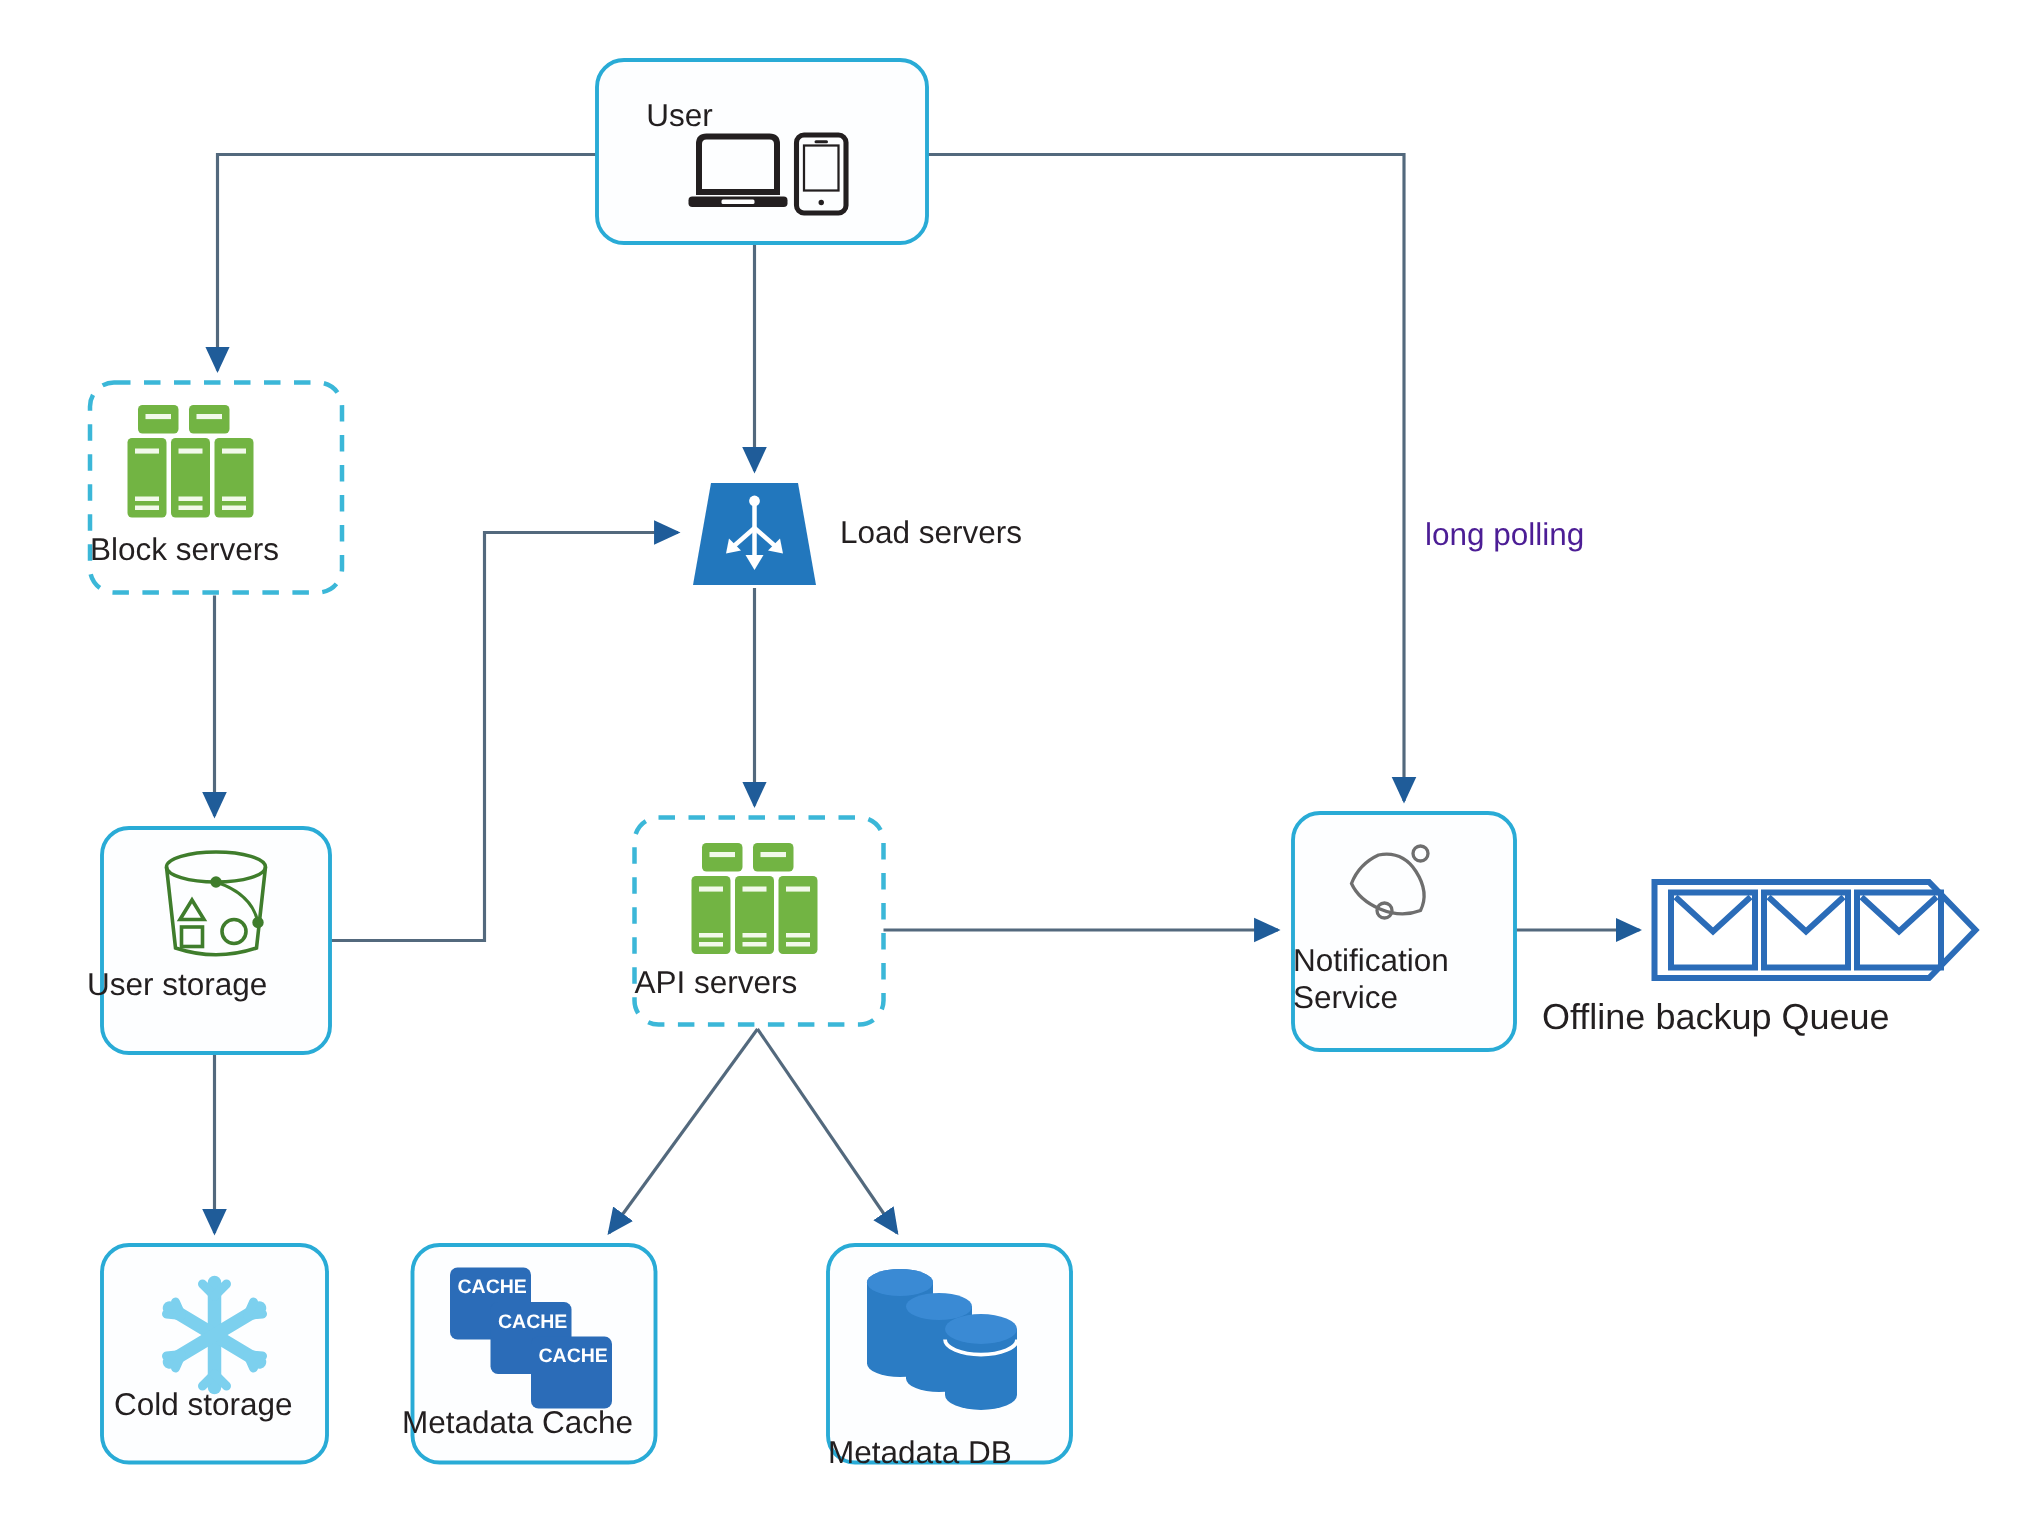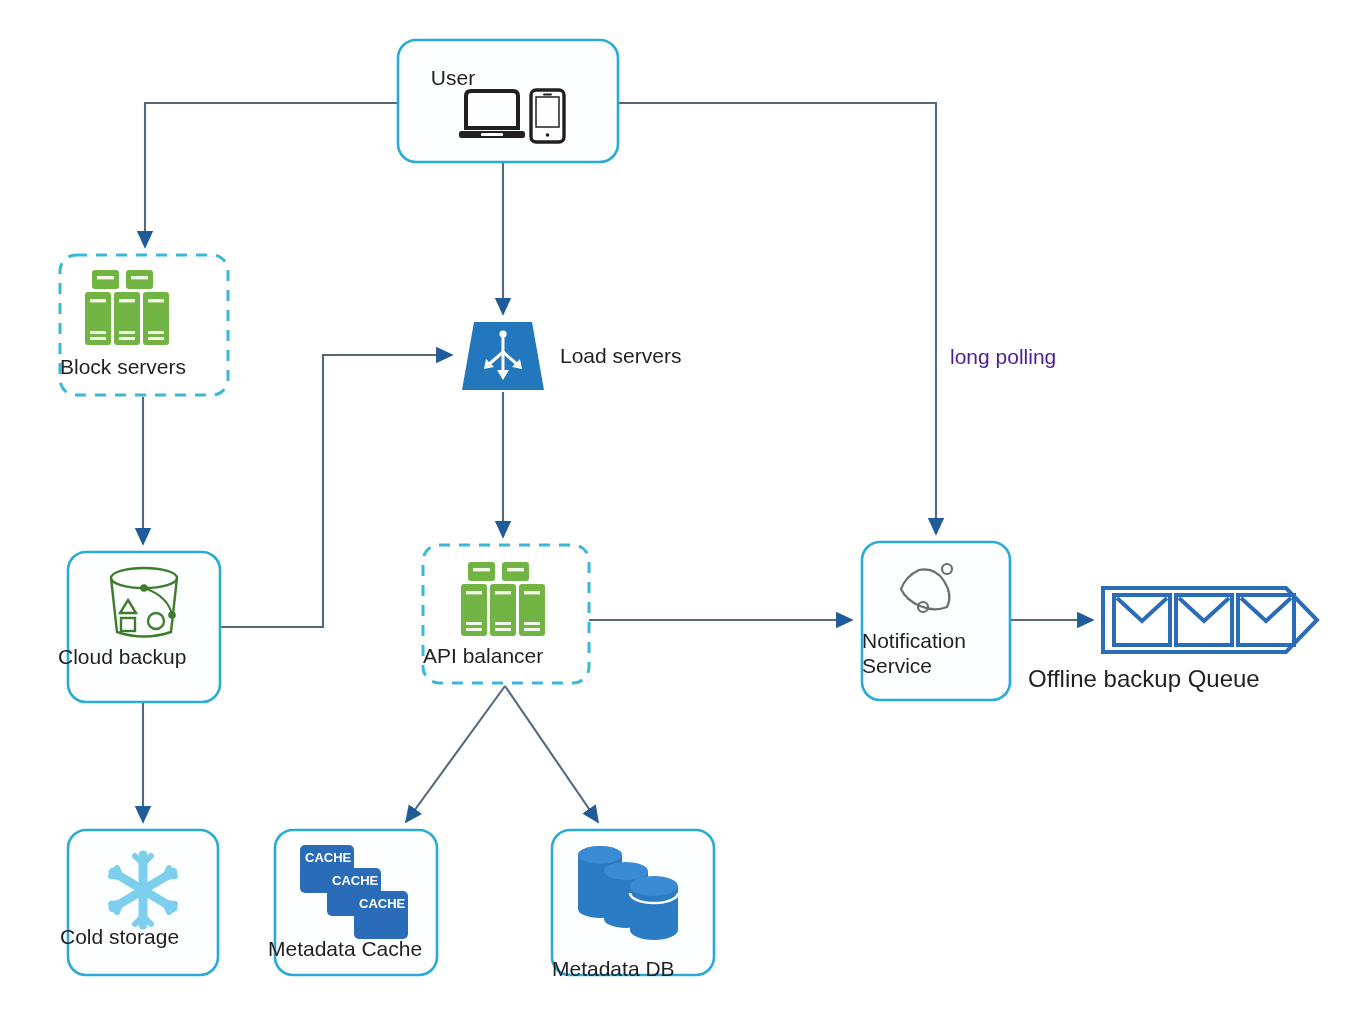--- a/index.html
+++ b/index.html
@@ -236,28 +236,28 @@
     </g>
   </g>
 </svg>
 
 <div class="node-label" style="left:408px; top:66px; width:90px; text-align:center;">User</div>
 
 <div class="node-label" style="left:60px; top:355px; width:168px;">Block servers</div>
 
 <div class="node-label" style="left:560px; top:344px; width:180px; text-align:left;">Load servers</div>
 
-<div class="node-label" style="left:58px; top:645px; width:172px;">Cloud backup</div>
-
-<div class="node-label" style="left:423px; top:644px; width:166px;">API balancer</div>
+<div class="node-label" style="left:58px; top:645px; width:172px;">User storage</div>
+
+<div class="node-label" style="left:423px; top:644px; width:166px;">API servers</div>
 
 <div class="node-label" style="left:862px; top:629px; width:148px;">Notification
 Service</div>
 
 <div class="node-label" style="left:1028px; top:665px; width:240px; font-size:24px;">Offline backup Queue</div>
 
-<div class="node-label" style="left:60px; top:925px; width:166px;">Cold storage</div>
+<div class="node-label" style="left:76px; top:925px; width:166px;">Cold storage</div>
 
 <div class="node-label" style="left:268px; top:937px; width:176px;">Metadata Cache</div>
 
 <div class="node-label" style="left:552px; top:937px; width:162px;margin-top:20px;">Metadata DB</div>
 
 <div class="edge-label" style="left:950px; top:345px;">long polling</div>
 
 </body></html>

